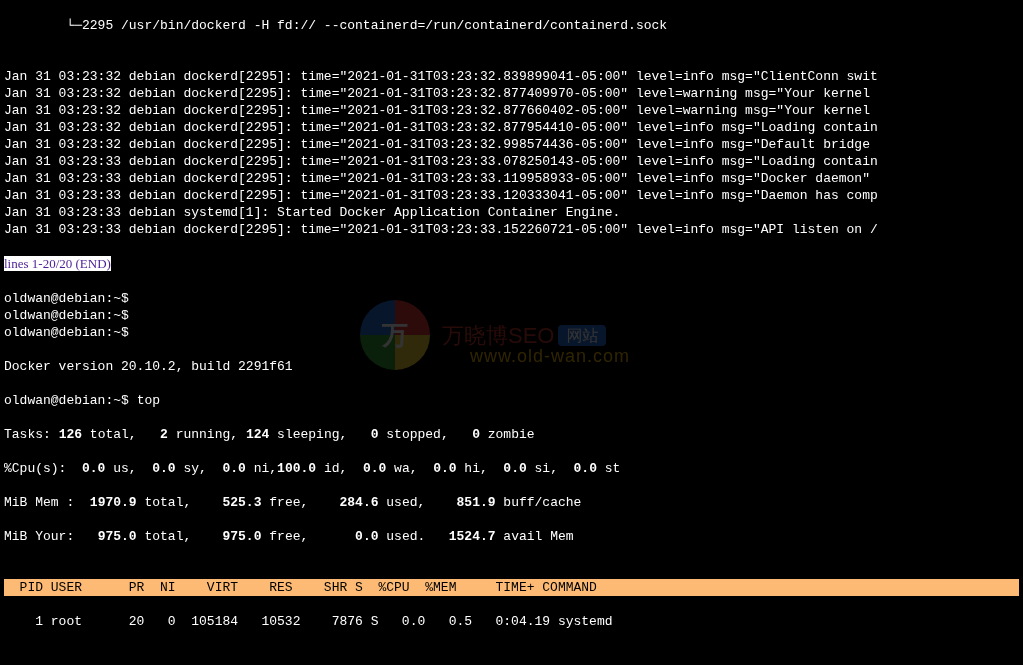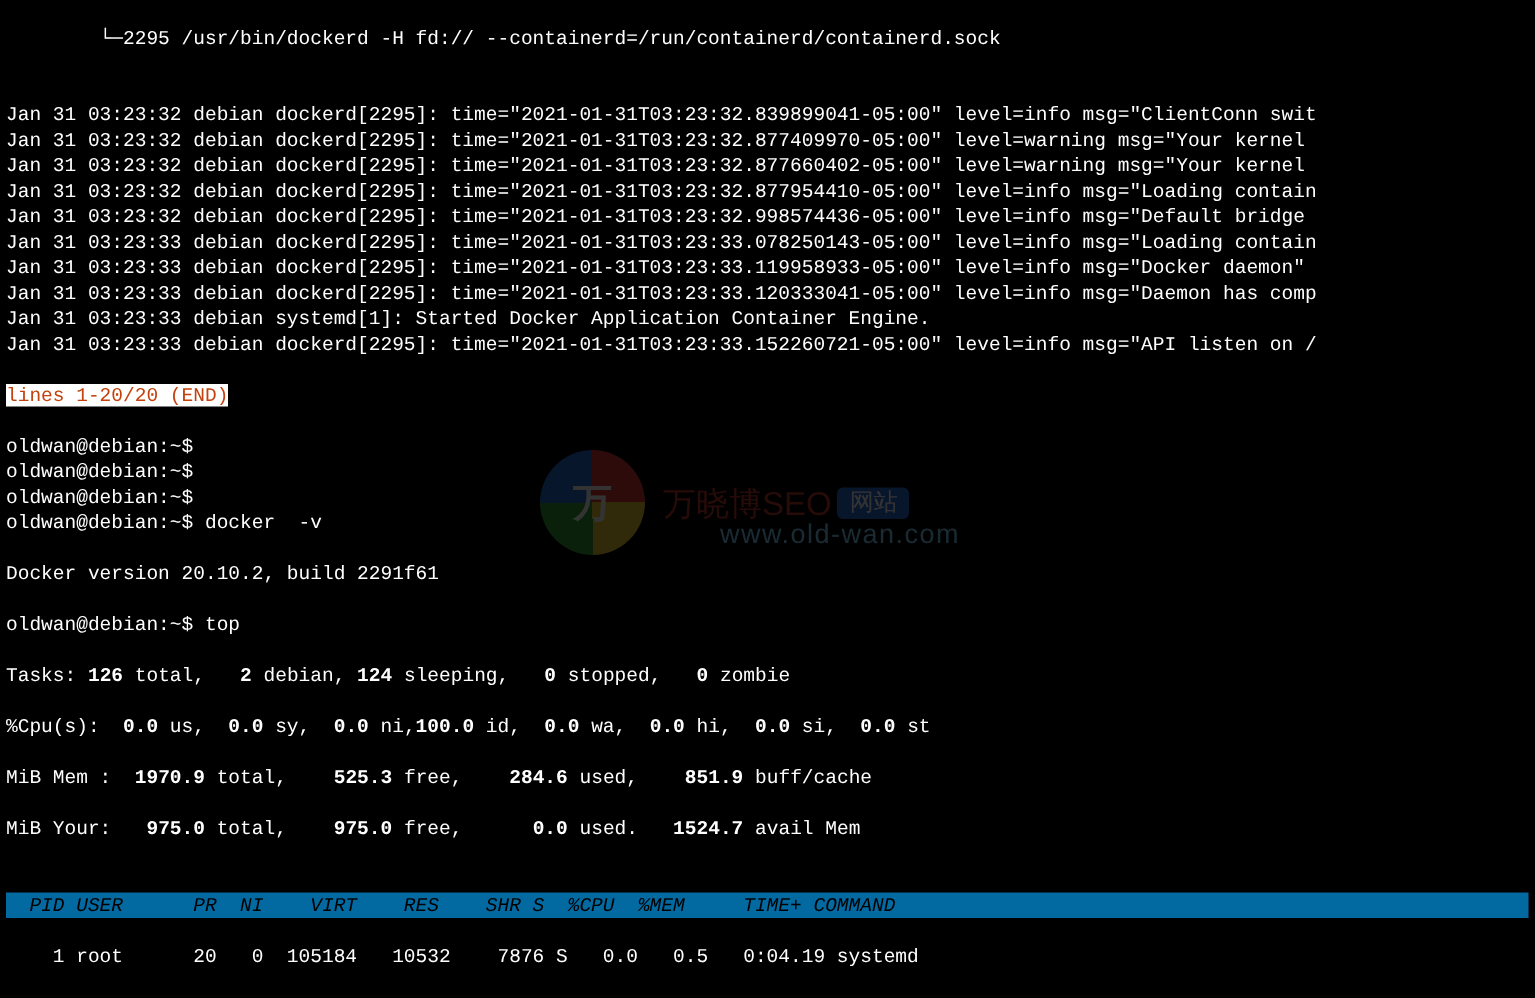--- a/index.html
+++ b/index.html
@@ -13,28 +13,27 @@
     width: 1023px;
     height: 665px;
     overflow: hidden;
     position: relative;
   }
   .screen {
     padding: 0 4px;
     white-space: pre;
   }
   .line { white-space: pre; }
-  .hl { background: #fff; color: #c2410c; }
+  .hl { background: #fff; color: #4c1d95; font-family: Liberation Serif, serif; }
   .bold { font-weight: bold; }
   .hdrrow {
-    background: #0369a1;
+    background: #fdba74;
     color: #000;
     display: block;
     width: 100%;
-    font-style: italic;
   }
   .watermark {
     position: absolute;
     left: 360px;
     top: 300px;
     width: 600px;
     pointer-events: none;
     opacity: 0.20;
     color: #555;
     font-family: Arial, sans-serif;
@@ -45,43 +44,43 @@
   .wm-circle {
     width: 70px;
     height: 70px;
     border-radius: 50%;
     background: conic-gradient(#e13b3b 0 90deg, #f0d23b 90deg 180deg, #38a238 180deg 270deg, #2b6fd6 270deg 360deg);
     display:flex;align-items:center;justify-content:center;
     color:#fff;font-size:26px;font-weight:bold;
   }
   .wm-text1 { font-size: 22px; margin-left: 12px; color:#c0392b;}
   .wm-badge { background:#2b6fd6;color:#fff;border-radius:4px;padding:2px 8px;font-size:16px;margin-left:4px;}
-  .wm-sub { position:absolute; top:48px; left:120px; font-size:18px; color:#7dd3fc; letter-spacing:1px;}
+  .wm-sub { position:absolute; top:48px; left:110px; font-size:18px; color:#eab308; letter-spacing:1px;}
   .content { position: relative; z-index: 1; }
 </style>
 </head>
 <body>
 
 <div class="watermark">
   <div class="wm-circle">
       <span>万</span>
     </div>
   <span class="wm-text1">万晓博SEO</span>
   <span class="wm-badge">网站</span>
   <div class="wm-sub">www.old-wan.com</div>
 </div>
 
 <div class="screen content">
 <div class="line">        └─2295 /usr/bin/dockerd -H fd:// --containerd=/run/containerd/containerd.sock</div>
 <div class="line"></div>
 <div id="logs"><div class="line">Jan 31 03:23:32 debian dockerd[2295]: time="2021-01-31T03:23:32.839899041-05:00" level=info msg="ClientConn swit</div><div class="line">Jan 31 03:23:32 debian dockerd[2295]: time="2021-01-31T03:23:32.877409970-05:00" level=warning msg="Your kernel</div><div class="line">Jan 31 03:23:32 debian dockerd[2295]: time="2021-01-31T03:23:32.877660402-05:00" level=warning msg="Your kernel</div><div class="line">Jan 31 03:23:32 debian dockerd[2295]: time="2021-01-31T03:23:32.877954410-05:00" level=info msg="Loading contain</div><div class="line">Jan 31 03:23:32 debian dockerd[2295]: time="2021-01-31T03:23:32.998574436-05:00" level=info msg="Default bridge</div><div class="line">Jan 31 03:23:33 debian dockerd[2295]: time="2021-01-31T03:23:33.078250143-05:00" level=info msg="Loading contain</div><div class="line">Jan 31 03:23:33 debian dockerd[2295]: time="2021-01-31T03:23:33.119958933-05:00" level=info msg="Docker daemon"</div><div class="line">Jan 31 03:23:33 debian dockerd[2295]: time="2021-01-31T03:23:33.120333041-05:00" level=info msg="Daemon has comp</div><div class="line">Jan 31 03:23:33 debian systemd[1]: Started Docker Application Container Engine.</div><div class="line">Jan 31 03:23:33 debian dockerd[2295]: time="2021-01-31T03:23:33.152260721-05:00" level=info msg="API listen on /</div></div>
 <div class="line"><span class="hl">lines 1-20/20 (END)</span></div>
-<div id="prompts"><div class="line">oldwan@debian:~$</div><div class="line">oldwan@debian:~$</div><div class="line">oldwan@debian:~$</div><div class="line">oldwan@debian:~$ docker  -v</div></div>
+<div id="prompts"><div class="line">oldwan@debian:~$</div><div class="line">oldwan@debian:~$</div><div class="line">oldwan@debian:~$</div></div>
 <div class="line">Docker version 20.10.2, build 2291f61</div>
 <div class="line"><span>oldwan@debian:~$</span> <span>top</span></div>
-<div class="line"><span>Tasks:</span> <span class="bold">126</span><span> total,   </span><span class="bold">2</span><span> debian, </span><span class="bold">124</span><span> sleeping,   </span><span class="bold">0</span><span> stopped,   </span><span class="bold">0</span><span> zombie</span></div>
+<div class="line"><span>Tasks:</span> <span class="bold">126</span><span> total,   </span><span class="bold">2</span><span> running, </span><span class="bold">124</span><span> sleeping,   </span><span class="bold">0</span><span> stopped,   </span><span class="bold">0</span><span> zombie</span></div>
 <div class="line"><span>%Cpu(s):  </span><span class="bold">0.0</span><span> us,  </span><span class="bold">0.0</span><span> sy,  </span><span class="bold">0.0</span><span> ni,</span><span class="bold">100.0</span><span> id,  </span><span class="bold">0.0</span><span> wa,  </span><span class="bold">0.0</span><span> hi,  </span><span class="bold">0.0</span><span> si,  </span><span class="bold">0.0</span><span> st</span></div>
 <div class="line"><span>MiB Mem :  </span><span class="bold">1970.9</span><span> total,    </span><span class="bold">525.3</span><span> free,    </span><span class="bold">284.6</span><span> used,    </span><span class="bold">851.9</span><span> buff/cache</span></div>
 <div class="line"><span>MiB Your:   </span><span class="bold">975.0</span><span> total,    </span><span class="bold">975.0</span><span> free,      </span><span class="bold">0.0</span><span> used.   </span><span class="bold">1524.7</span><span> avail Mem</span></div>
 <div class="line"></div>
 <div class="hdrrow line">  PID USER      PR  NI    VIRT    RES    SHR S  %CPU  %MEM     TIME+ COMMAND                                                     </div>
 <div id="procs"><div class="line">    1 root      20   0  105184   10532    7876 S   0.0   0.5   0:04.19 systemd</div></div>
 </div>
 
 </body></html>

